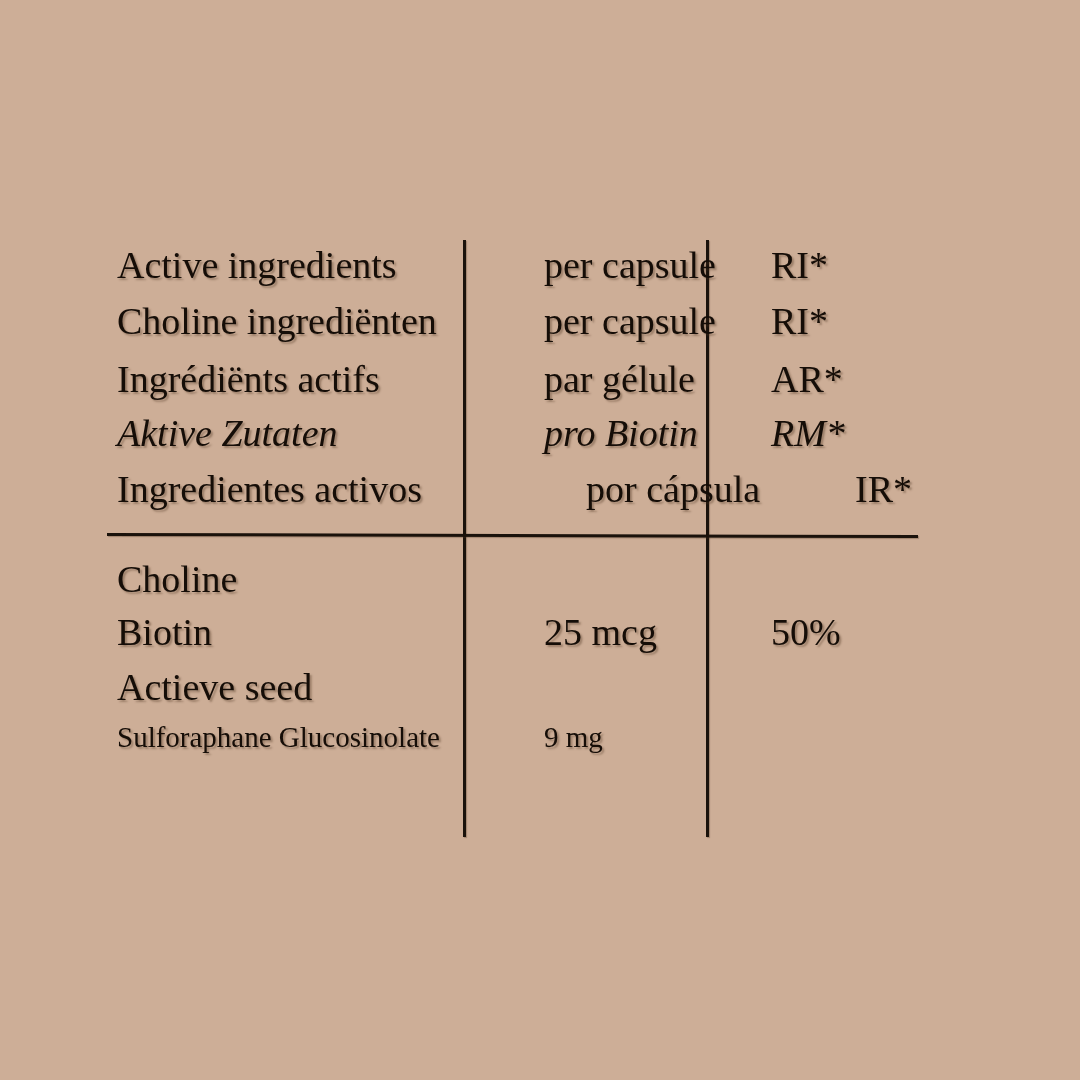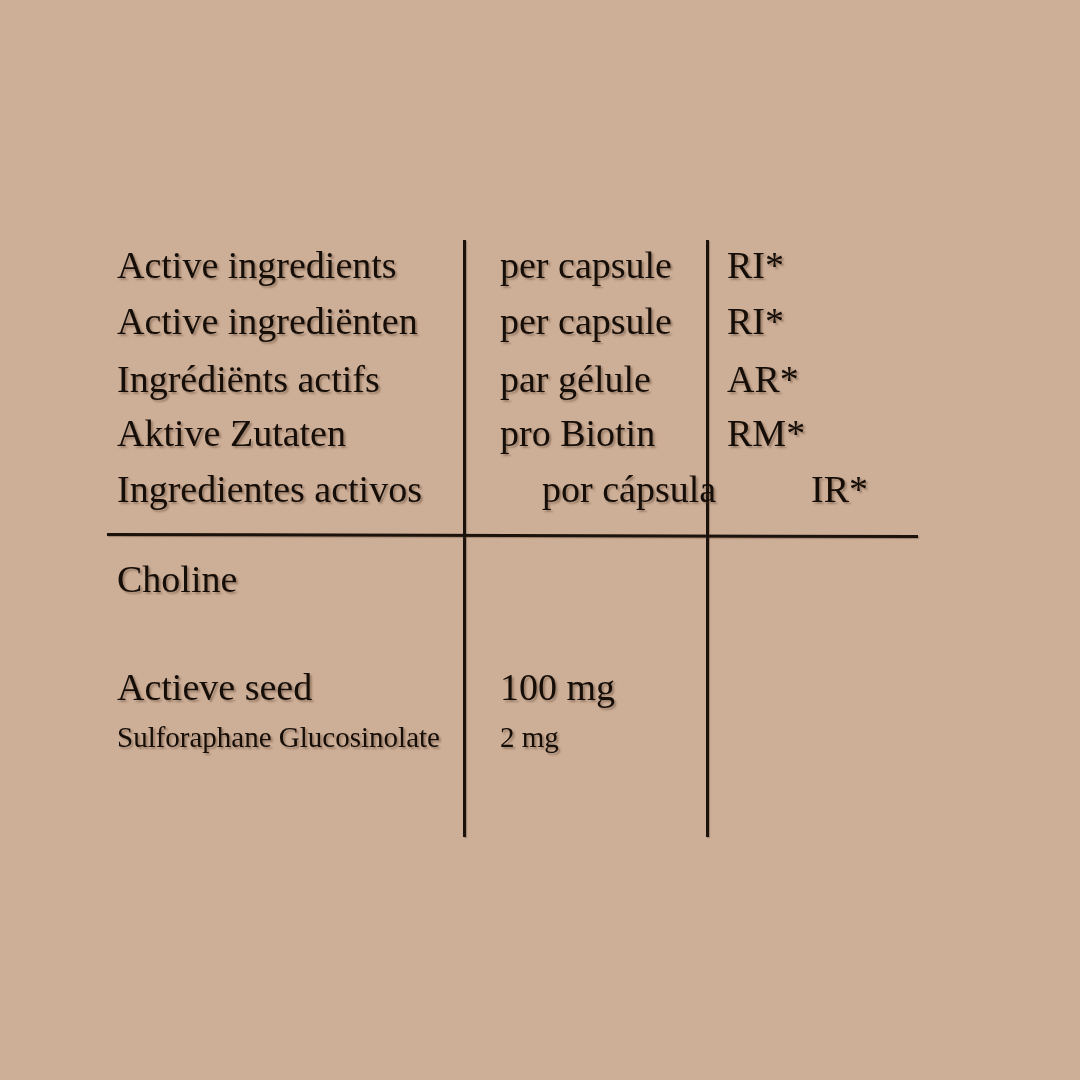--- a/index.html
+++ b/index.html
@@ -47,32 +47,32 @@
     width: 830px;
     height: 56px;
     display: flex;
     align-items: center;
   }
   .cell {
     box-sizing: border-box;
     overflow: visible;
   }
   .c1 { width: 356px; padding-left: 9px; }
-  .c2 { width: 243px; padding-left: 36px; }
+  .c2 { width: 243px; padding-left: 36px; margin-left: 44px; }
   .c3 { flex: 1; padding-left: 20px; }
   .txt {
     font-size: 38px;
     line-height: 1;
     white-space: nowrap;
     text-shadow: 2px 2px 2px rgba(80,55,35,0.40);
   }
   .hr0 { top: 237px; }
   .hr1 { top: 293px; }
   .hr2 { top: 351px; }
-  .hr3 { top: 405px; }
+  .hr3 { top: 405px; font-style: italic; }
   .hr4 { top: 461px; gap: 42px; }
   .br0 { top: 551px; }
   .br1 { top: 604px; }
   .br2 { top: 659px; }
   .br3 { top: 713px; height: 48px; justify-content: center; }
   .br3 .txt { font-size: 29px; }
 </style>
 </head>
 <body>
 
@@ -82,21 +82,21 @@
   <div class="vline vline-2"></div>
 
   <div class="hline"></div>
 
   <div class="row hr0">
     <div class="cell c1"><span class="txt">Active ingredients</span></div>
     <div class="cell c2"><span class="txt">per capsule</span></div>
     <div class="cell c3"><span class="txt">RI*</span></div>
   </div>
   <div class="row hr1">
-    <div class="cell c1"><span class="txt">Active ingrediënten</span></div>
+    <div class="cell c1"><span class="txt">Choline ingrediënten</span></div>
     <div class="cell c2"><span class="txt">per capsule</span></div>
     <div class="cell c3"><span class="txt">RI*</span></div>
   </div>
   <div class="row hr2">
     <div class="cell c1"><span class="txt">Ingrédiënts actifs</span></div>
     <div class="cell c2"><span class="txt">par gélule</span></div>
     <div class="cell c3"><span class="txt">AR*</span></div>
   </div>
   <div class="row hr3">
     <div class="cell c1"><span class="txt">Aktive Zutaten</span></div>
@@ -106,24 +106,28 @@
   <div class="row hr4">
     <div class="cell c1"><span class="txt">Ingredientes activos</span></div>
     <div class="cell c2"><span class="txt">por cápsula</span></div>
     <div class="cell c3"><span class="txt">IR*</span></div>
   </div>
 
   <div class="row br0">
     <div class="cell c1"><span class="txt">Choline</span></div>
     <div class="cell c3"><span class="txt"></span></div>
   </div>
+  <div class="row br1">
+    <div class="cell c1"><span class="txt">Biotin</span></div>
+    <div class="cell c2"><span class="txt">25 mcg</span></div>
+    <div class="cell c3"><span class="txt">50%</span></div>
+  </div>
   <div class="row br2">
     <div class="cell c1"><span class="txt">Actieve seed</span></div>
-    <div class="cell c2"><span class="txt">100 mg</span></div>
     <div class="cell c3"><span class="txt"></span></div>
   </div>
   <div class="row br3">
     <div class="cell c1"><span class="txt">Sulforaphane Glucosinolate</span></div>
-    <div class="cell c2"><span class="txt">2 mg</span></div>
+    <div class="cell c2"><span class="txt">9 mg</span></div>
     <div class="cell c3"><span class="txt"></span></div>
   </div>
 
 </div>
 
 </body></html>

